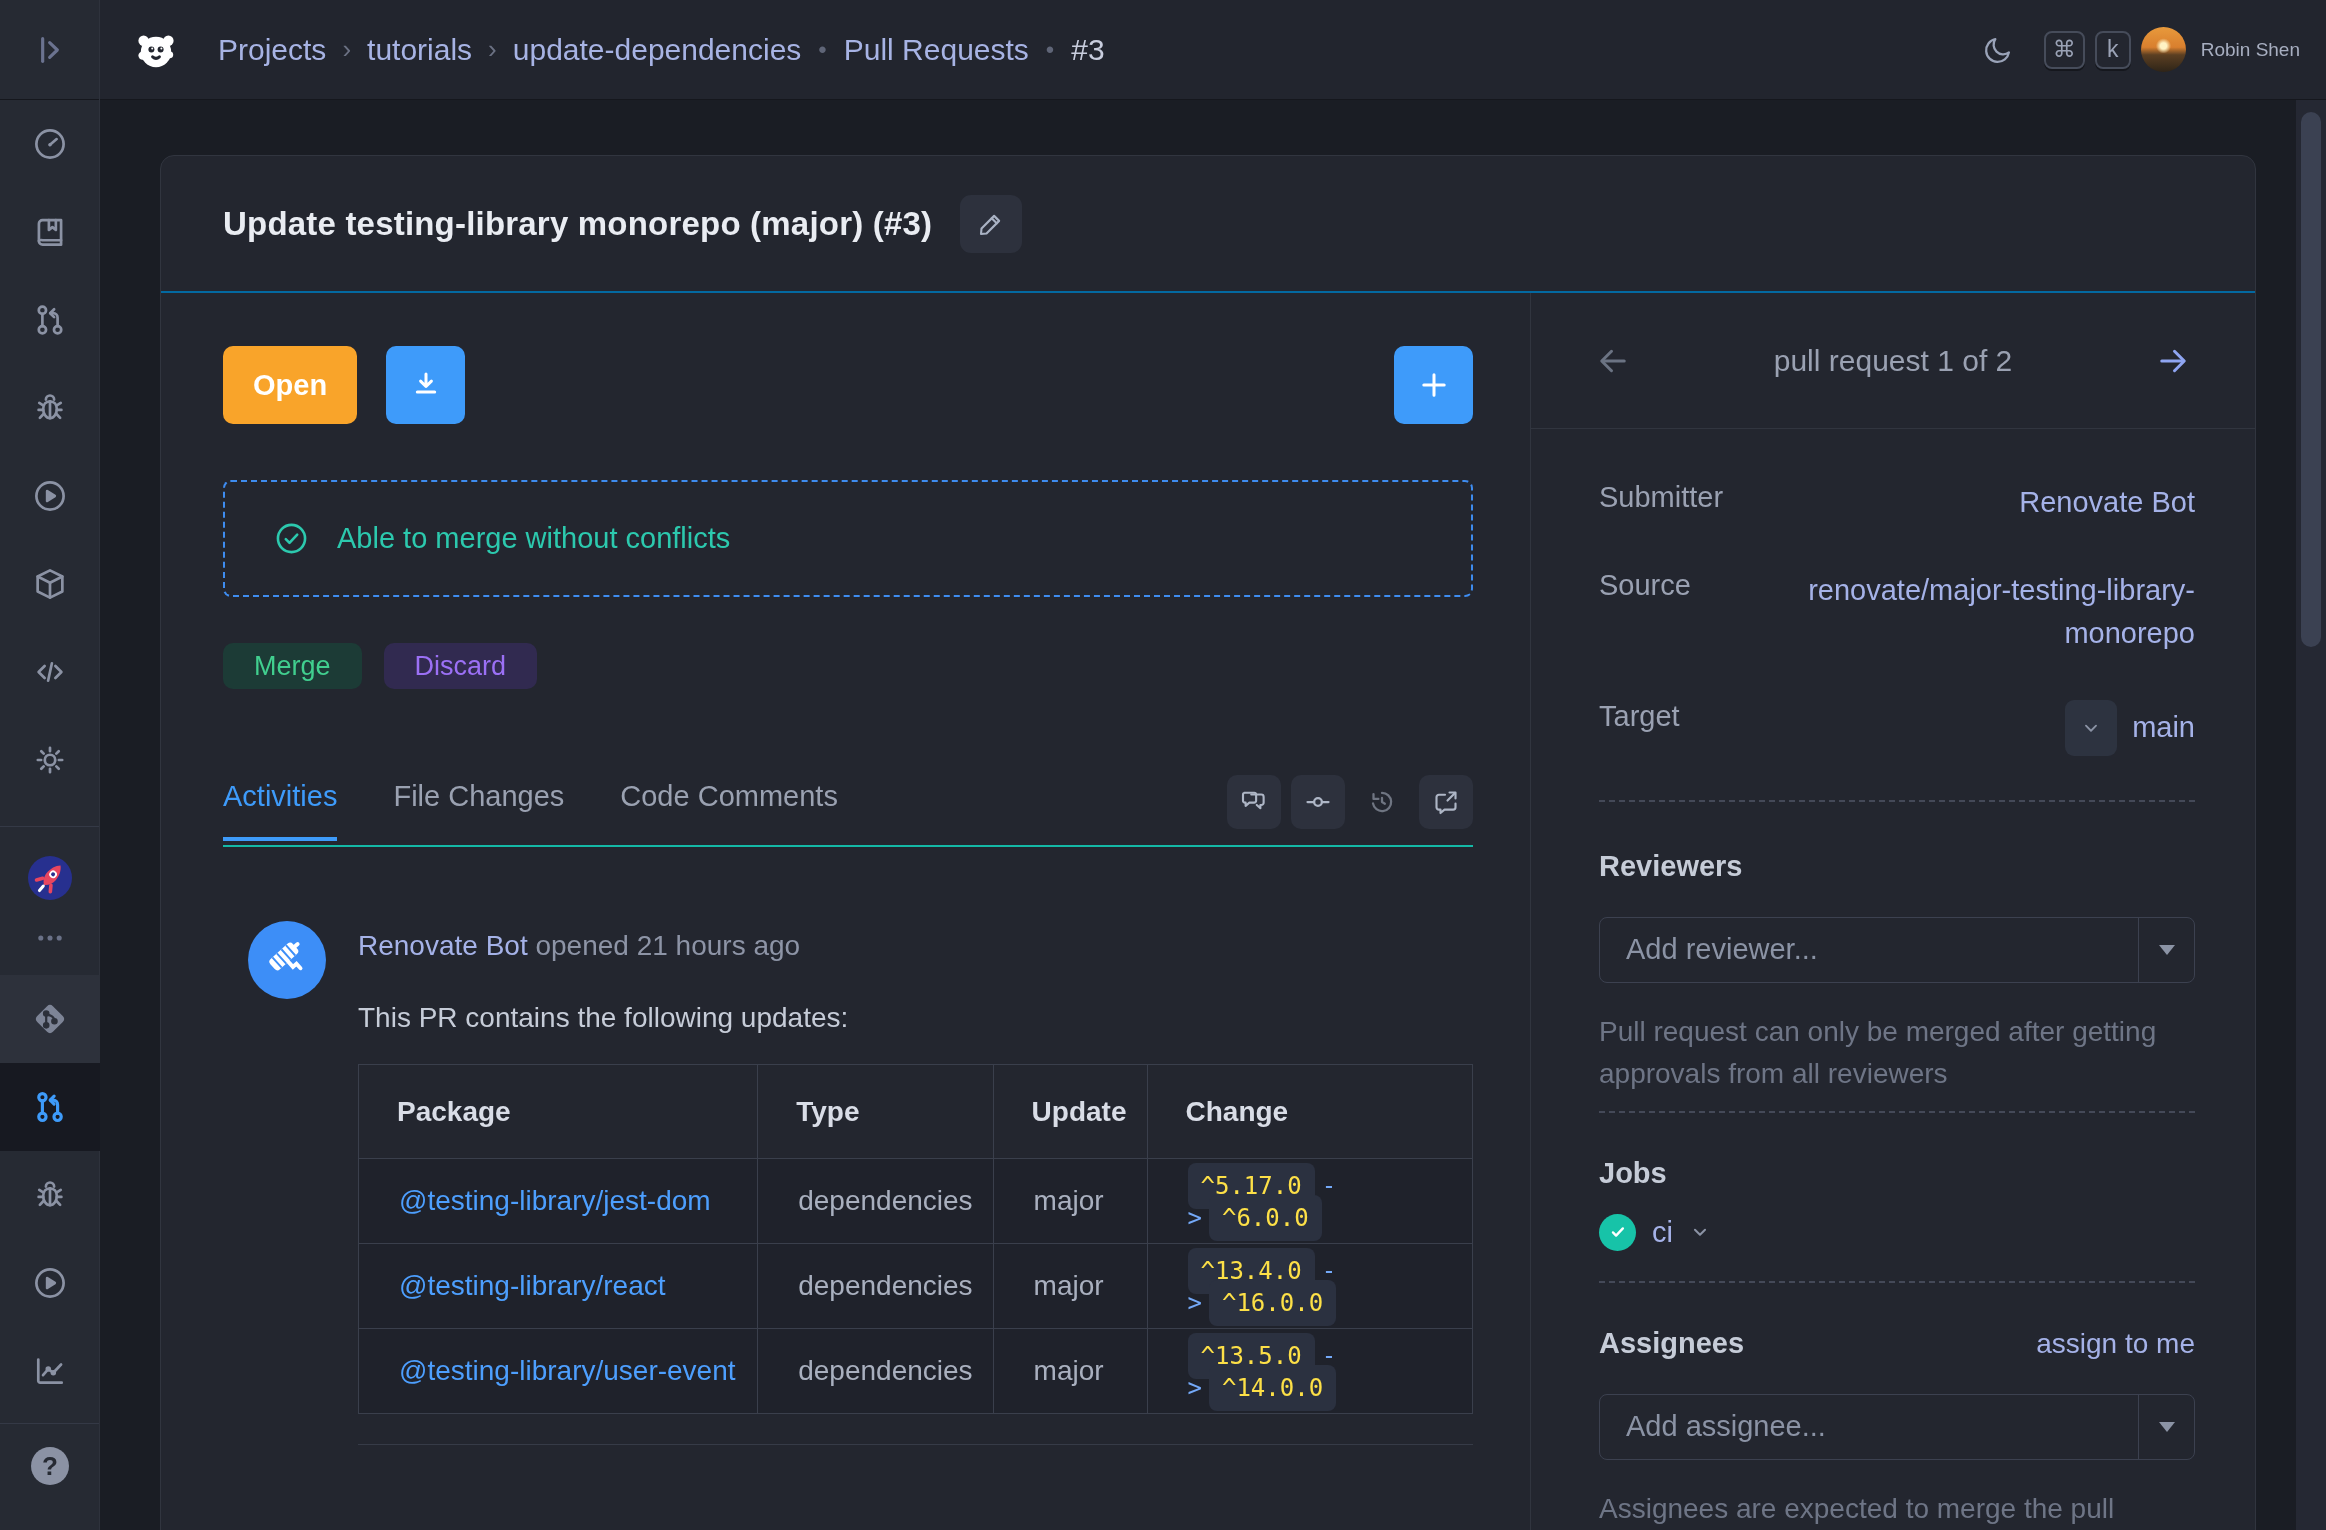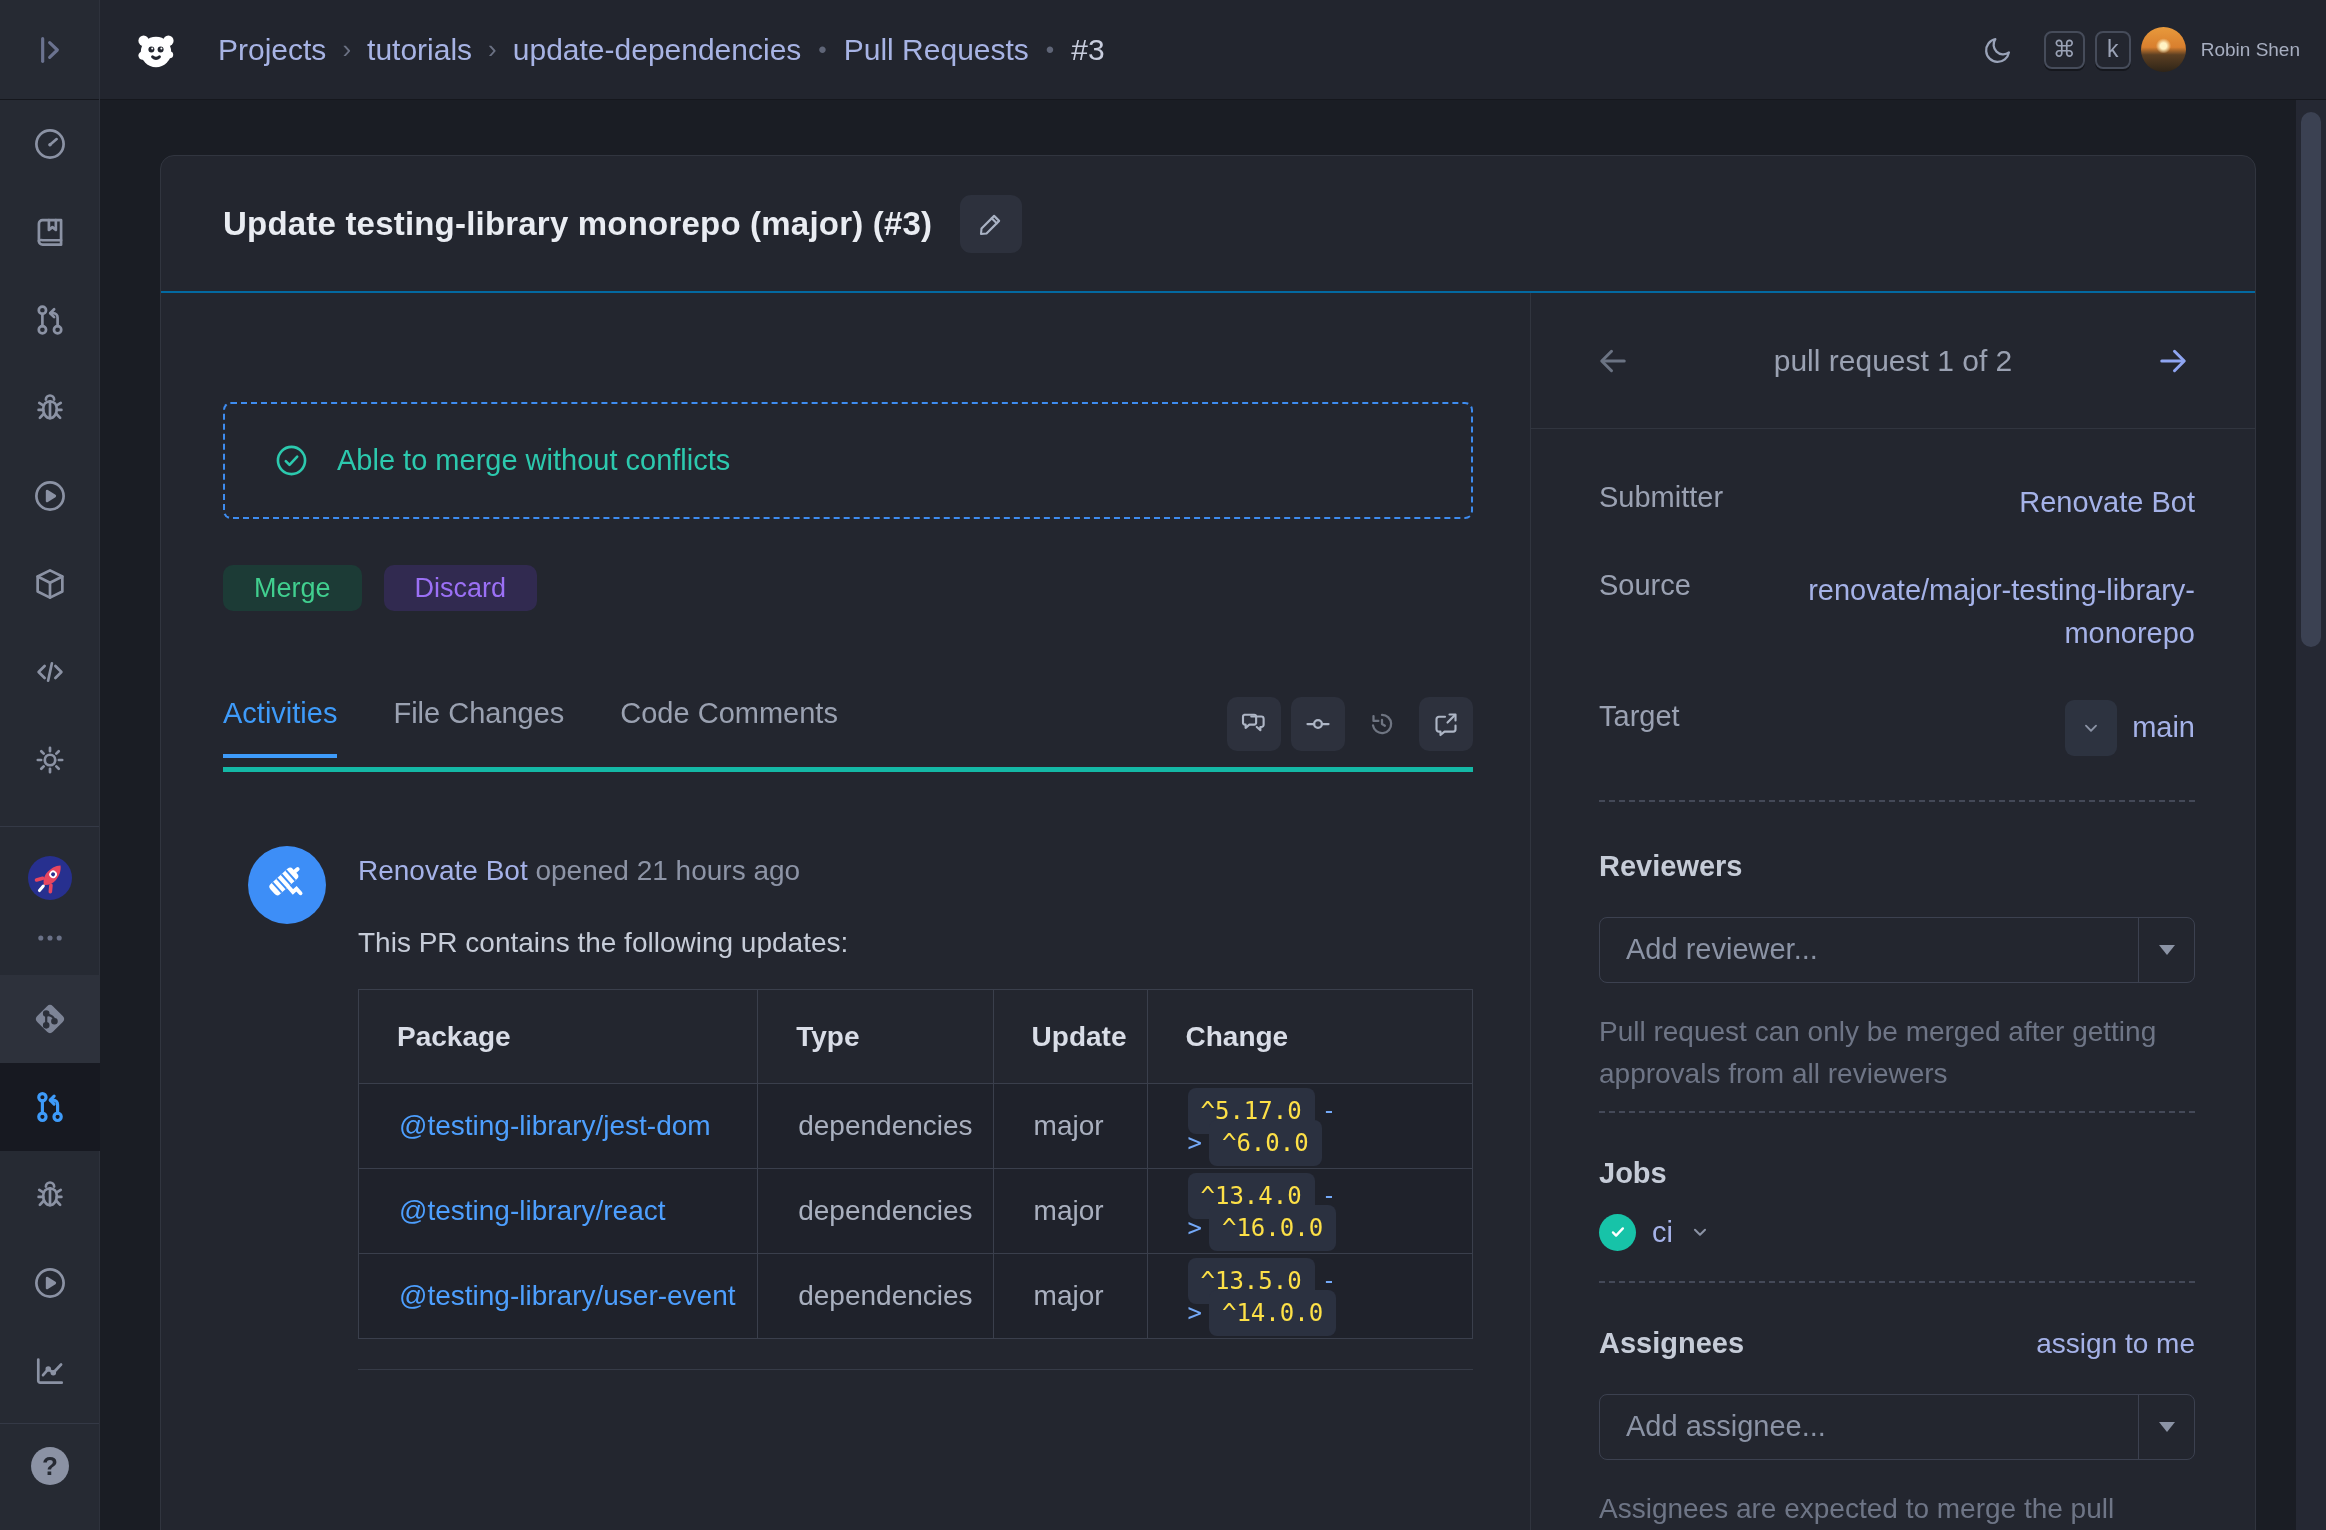--- a/index.html
+++ b/index.html
@@ -86,21 +86,21 @@
   .spacer { flex:1; }
   .merge-box { margin-top:56px; height:117px; border:2px dashed #3e8cf0; border-radius:8px;
     display:flex; align-items:center; padding-left:48px; gap:27px; color:#2cc9ae; font-size:29px; }
   .merge-box .i { width:37px; height:37px; }
   .action-row { margin-top:46px; display:flex; gap:22px; }
   .btn { height:46px; padding:0 31px; border:none; border-radius:10px; font-size:27px;
     font-family:inherit; display:flex; align-items:center; cursor:pointer; }
   .btn-merge { background:#1c3b36; color:#41cf8f; }
   .btn-discard { background:#312a50; color:#9b70f5; }
 
-  .tab-bar { margin-top:86px; display:flex; align-items:flex-start; border-bottom:5px solid #14b8a6; }
+  .tab-bar { margin-top:86px; display:flex; align-items:center; border-bottom:2px solid #14b8a6; }
   .tab { font-size:29px; color:#9aa1b1; padding-bottom:24px; margin-right:56px;
     border-bottom:4px solid transparent; margin-bottom:-1px; cursor:pointer; }
   .tab.active { color:#3e9bfa; border-bottom-color:#3e9bfa; }
   .tab-icons { margin-left:auto; display:flex; align-items:center; gap:10px; margin-bottom:16px; }
   .tool-btn { width:54px; height:54px; border:none; border-radius:10px; background:#2d313d;
     color:#aeb6c6; display:flex; align-items:center; justify-content:center; cursor:pointer; }
   .tool-btn .i { width:30px; height:30px; }
   .tool-btn.plain { background:transparent; opacity:.55; }
 
   .activity { margin-top:74px; margin-left:25px; display:flex; gap:32px; }
@@ -395,20 +395,39 @@
               <path d="M12.6 7.4l4 4"></path>
             </svg>
           </span>
       </button>
     </div>
 
     <div class="card-body">
 
       <section class="pr-main">
 
+        <div class="badge-row">
+          <span class="state-badge">Open</span>
+          <button class="blue-btn">
+            <span>
+                <svg class="i" viewBox="0 0 24 24" fill="none" stroke="currentColor" stroke-width="2" stroke-linecap="round" stroke-linejoin="round">
+                  <path d="M12 4.6v8.2M8.4 9.4l3.6 3.6 3.6-3.6"></path>
+                  <path d="M6.2 16.6h11.6"></path>
+                </svg>
+              </span>
+          </button>
+          <span class="spacer"></span>
+          <button class="blue-btn">
+            <span>
+                <svg class="i" viewBox="0 0 24 24" fill="none" stroke="currentColor" stroke-width="2" stroke-linecap="round">
+                  <path d="M12 5.2v13.6M5.2 12h13.6"></path>
+                </svg>
+              </span>
+          </button>
+        </div>
 
         <div class="merge-box">
           <span>
               <svg class="i" viewBox="0 0 24 24" fill="none" stroke="currentColor" stroke-width="1.7" stroke-linecap="round" stroke-linejoin="round">
                 <circle cx="12" cy="12" r="8.8"></circle>
                 <path d="M8.3 12.4l2.4 2.4 5-5.3"></path>
               </svg>
             </span>
           <span>Able to merge without conflicts</span>
         </div>

